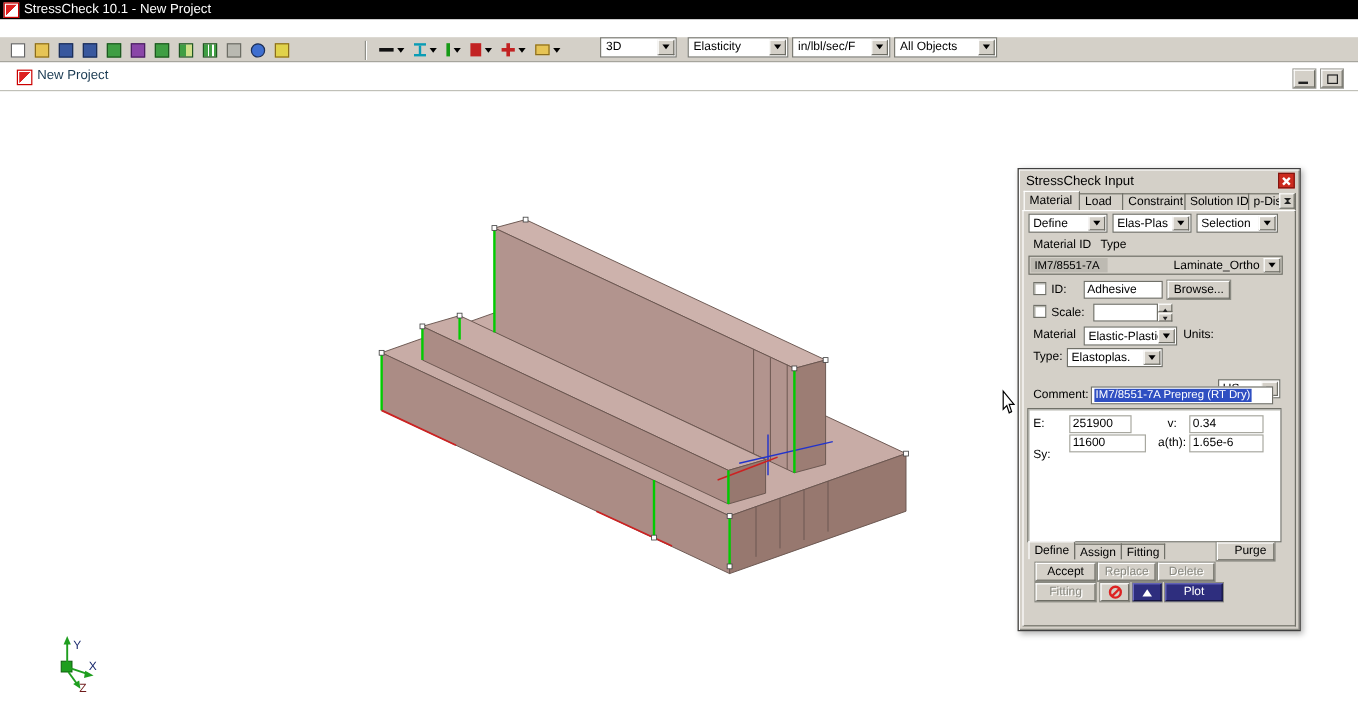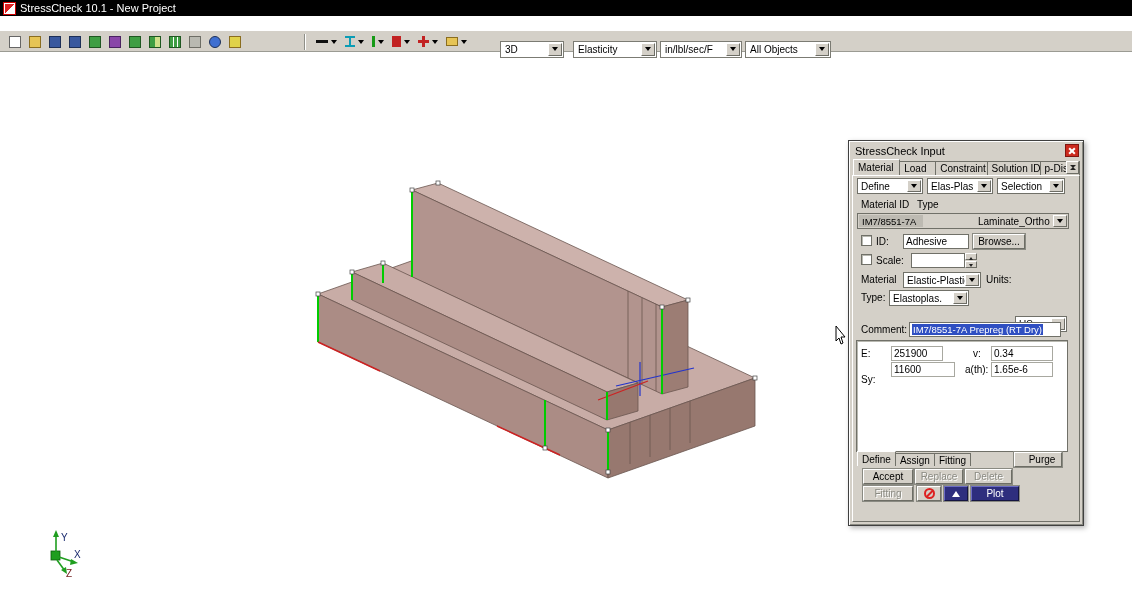--- a/index.html
+++ b/index.html
@@ -40,21 +40,21 @@
   .caret{width:0;height:0;border:3px solid transparent;border-top:4px solid #000;margin-top:4px;}
   .dgl-line{width:12px;height:3px;background:#111;}
   .dgl-ibeam{position:relative;width:10px;height:11px;border-top:2px solid #0a9cb5;border-bottom:2px solid #0a9cb5;box-sizing:border-box;}
   .dgl-ibeam::after{content:"";position:absolute;left:4px;top:0;width:2px;height:7px;background:#0a9cb5;}
   .dgl-v{width:3px;height:11px;background:#169a16;}
   .dgl-p{width:9px;height:11px;background:#c22222;}
   .dgl-plus{position:relative;width:11px;height:11px;}
   .dgl-plus::before{content:"";position:absolute;left:0;top:4px;width:11px;height:3px;background:#c22222;}
   .dgl-plus::after{content:"";position:absolute;left:4px;top:0;width:3px;height:11px;background:#c22222;}
   .dgl-folder{width:12px;height:9px;background:#e6c455;border:1px solid #8a6d1f;box-sizing:border-box;}
-  .tb-combo{position:absolute;top:10px;height:17px;background:#fff;border:1px solid #7b7b73;
+  .tb-combo{position:absolute;top:0;height:17px;background:#fff;border:1px solid #7b7b73;
             box-sizing:border-box;display:flex;align-items:center;padding-left:4px;font-size:10px;}
   .cb-arrow{position:absolute;right:1px;top:1px;bottom:1px;width:14px;background:#d4d0c8;
             border:1px solid;border-color:#fff #6d6d65 #6d6d65 #fff;display:flex;align-items:center;justify-content:center;box-sizing:border-box;}
   .cb-arrow .caret{margin-top:2px;border-width:3px;border-top-width:4px;}
 
   
   .child-header{position:absolute;left:0;top:52px;width:100%;height:24px;background:#fff;
                 border-bottom:1px solid #c0c0b8;box-sizing:border-box;}
   .doc-icon{position:absolute;left:14px;top:6px;width:11px;height:11px;background:#fff;border:1px solid #c00;}
   .doc-icon::after{content:"";position:absolute;left:1px;top:1px;right:1px;bottom:1px;
@@ -214,20 +214,26 @@
         </div>
     </div>
     <div class="tb-combo" style="left:745px;width:86px;">
       <span>All Objects</span>
       <div class="cb-arrow">
           <div class="caret"></div>
         </div>
     </div>
   </div>
 
+  <div class="child-header">
+    <div class="doc-icon"></div>
+    <span class="child-title">New Project</span>
+    <div class="win-btn min" style="left:1078px;"></div>
+    <div class="win-btn restore" style="left:1101px;"></div>
+  </div>
 
   <svg class="canvas3d" width="846" height="521" viewBox="0 76 846 521">
 
     <g stroke="#6a564f" stroke-width="0.8">
       <polygon points="318,294 465,242 755,378 608,430" fill="#c8aca6"></polygon>
       <polygon points="318,294 608,430 608,478 318,342" fill="#ab8c85"></polygon>
       <polygon points="608,430 755,378 755,426 608,478" fill="#97786f"></polygon>
     </g>
 
     <g stroke="#6a564f" stroke-width="0.8">

